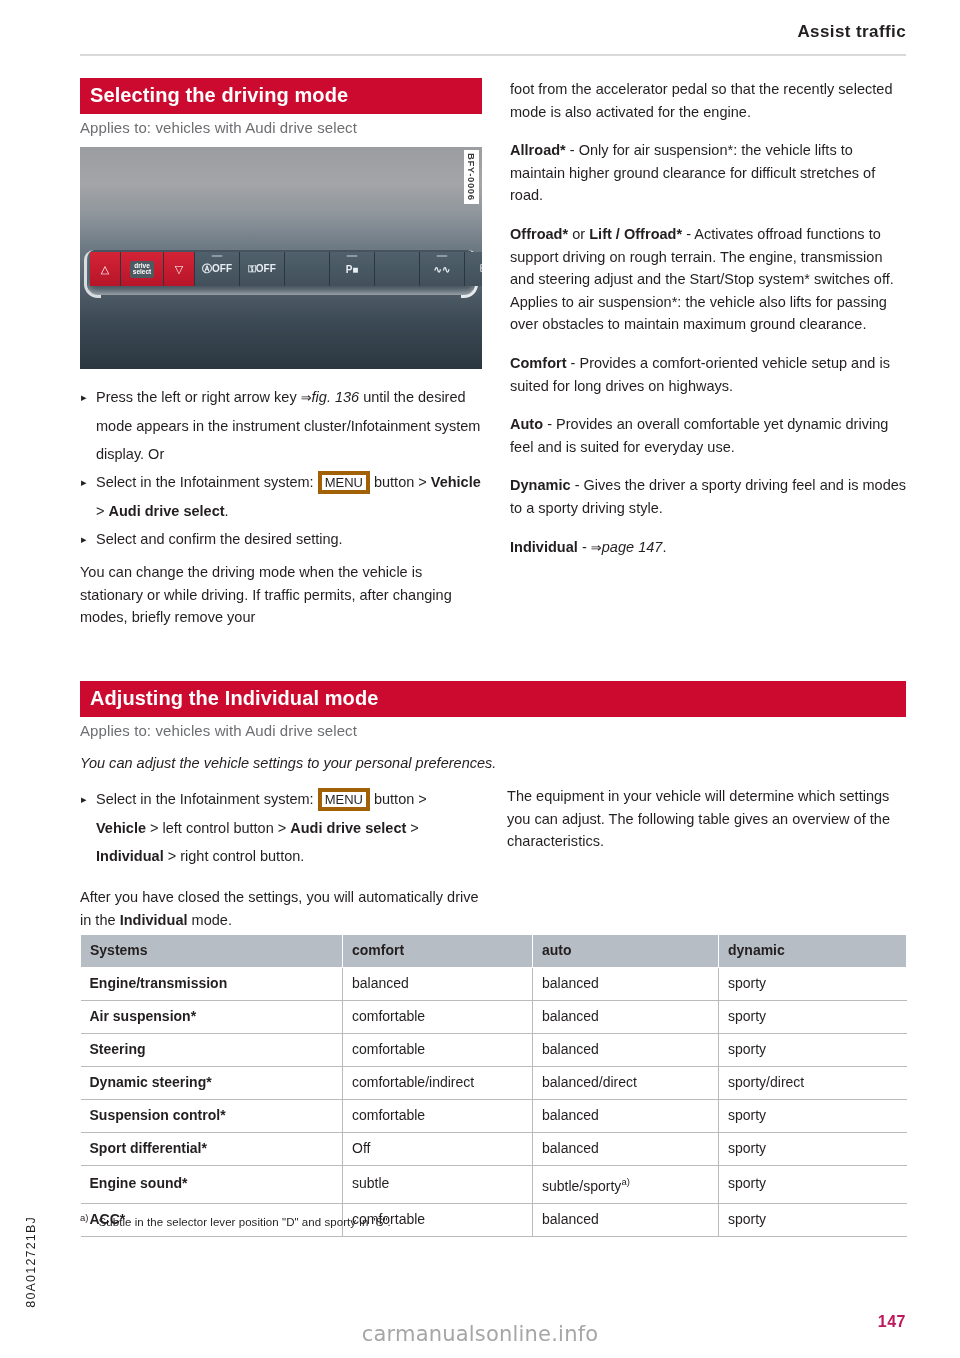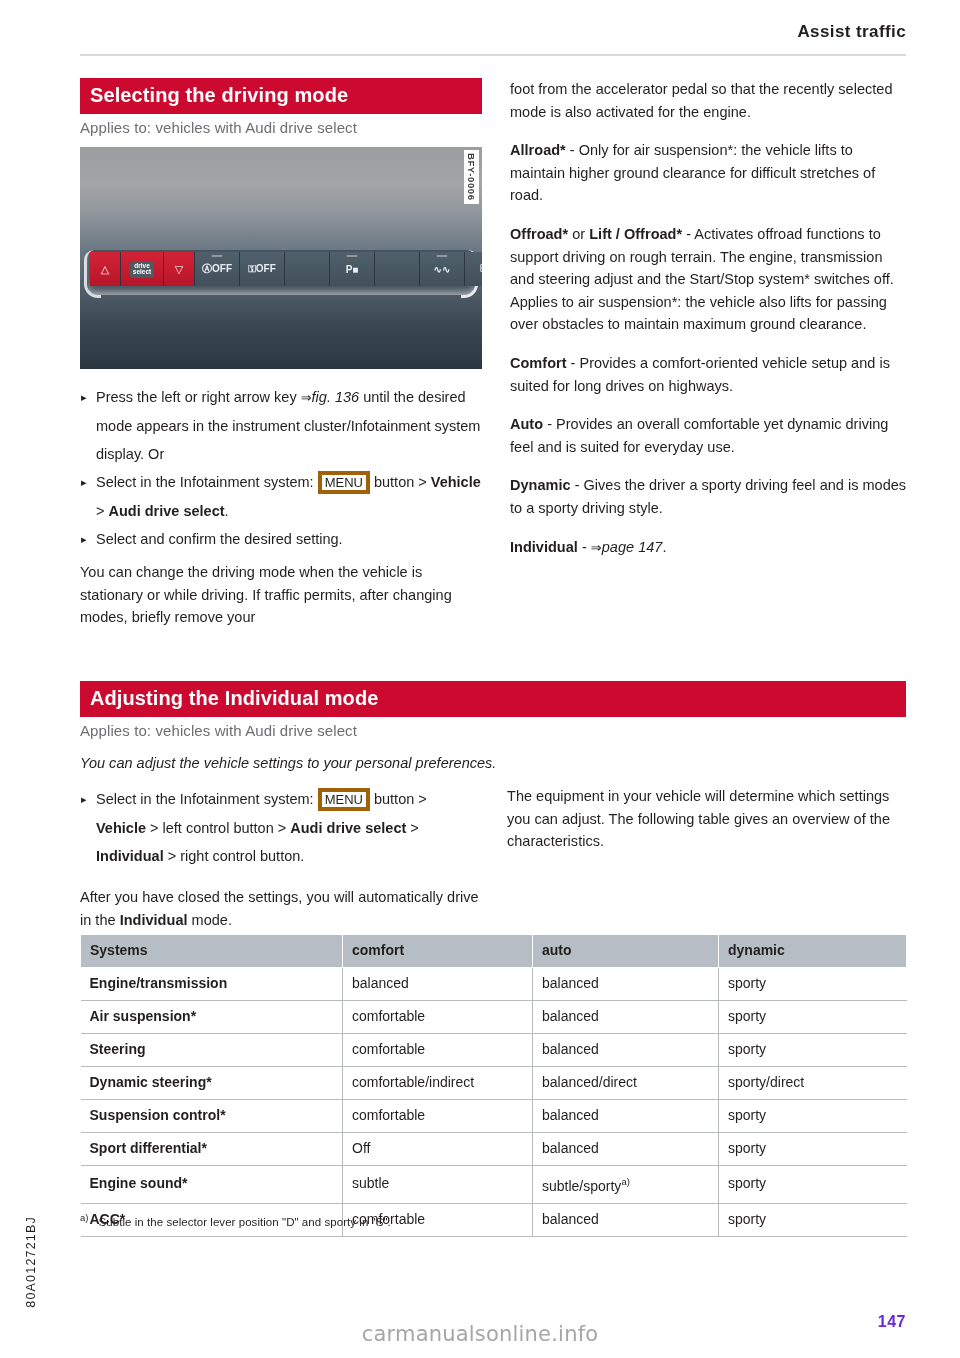--- a/index.html
+++ b/index.html
@@ -311,21 +311,21 @@
     color: #231f20;
     writing-mode: vertical-rl;
     transform: rotate(180deg);
   }
   .page-num {
     position: absolute;
     right: 54px;
     top: 1313px;
     font-size: 16px;
     font-weight: bold;
-    color: #6d28d9;
+    color: #be185d;
     letter-spacing: .5px;
   }
   .watermark {
     position: absolute;
     left: 0;
     right: 0;
     top: 1322px;
     text-align: center;
     font-size: 21px;
     color: #a6a6a6;

